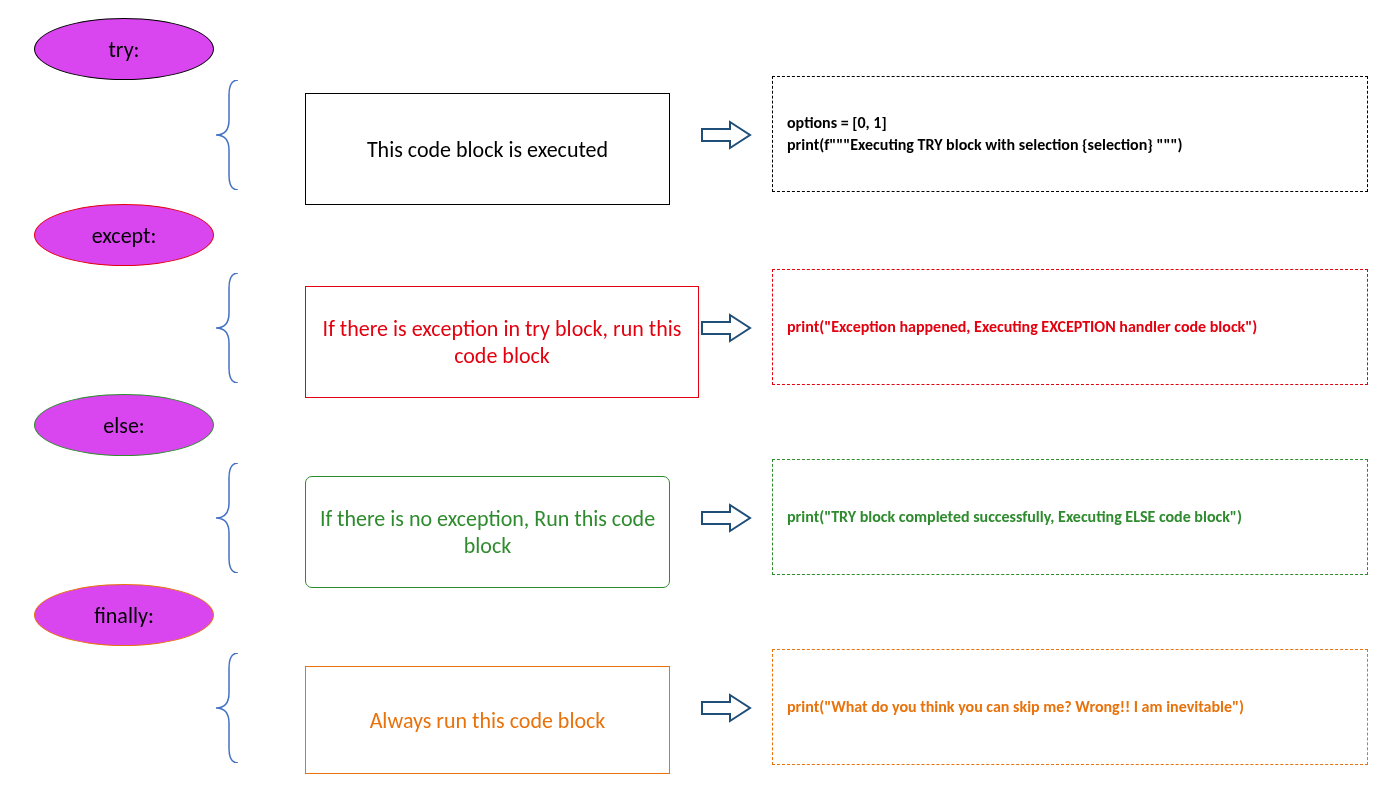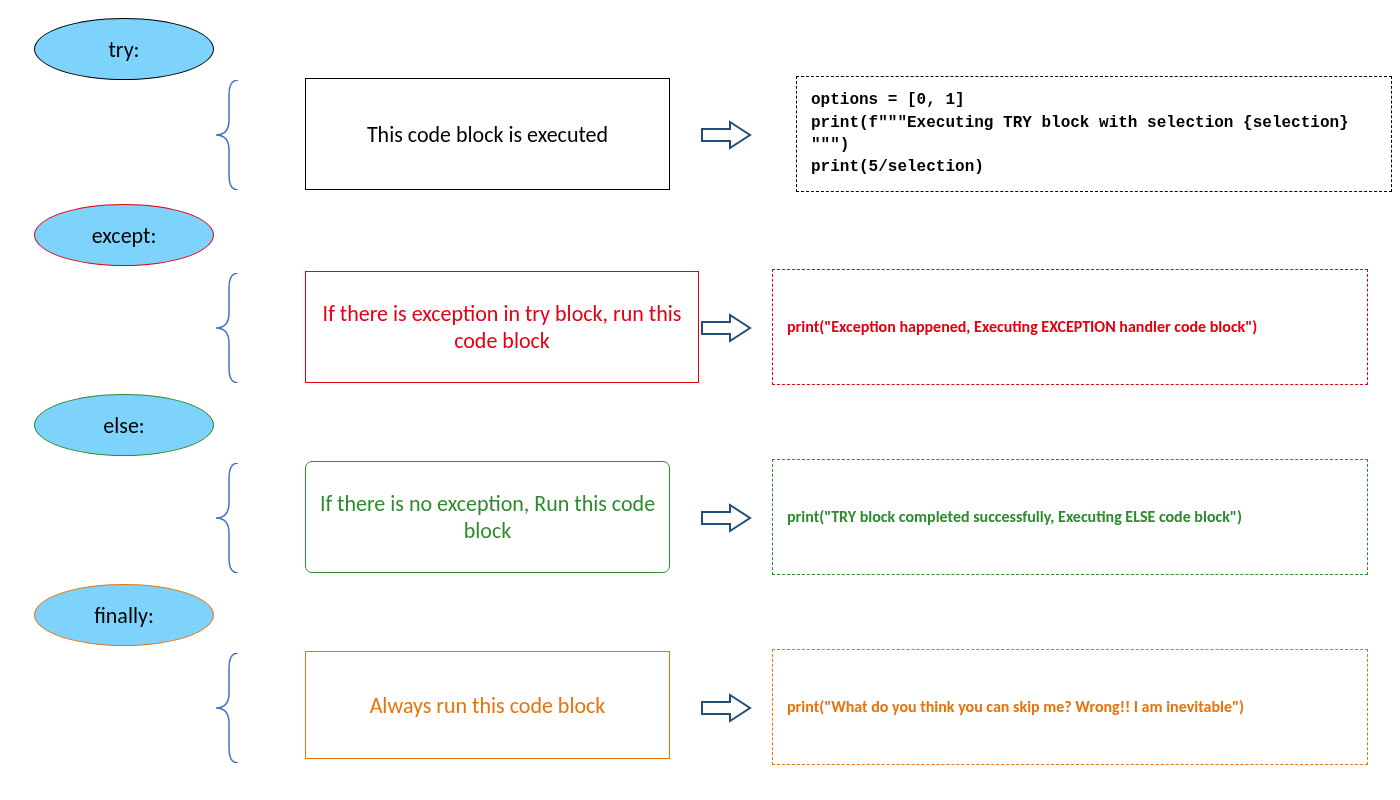--- a/index.html
+++ b/index.html
@@ -11,32 +11,33 @@
       position: relative;
     }
     .ellipse {
       position: absolute;
       border-radius: 50%;
       border: 1.5px solid;
       display: flex;
       align-items: center;
       justify-content: center;
       font-size: 22px;
-      background: #7dd3fc;
+      background: #d946ef;
     }
     .box {
       position: absolute;
       border: 1.5px solid;
       display: flex;
       align-items: center;
       justify-content: center;
       text-align: center;
       font-size: 22px;
       background: white;
       padding: 10px;
+      margin-top: 15px;
     }
     .codebox {
       position: absolute;
       border: 1.5px dashed;
       display: flex;
       flex-direction: column;
       justify-content: center;
       font-size: 16px;
       font-weight: 600;
       background: white;
@@ -58,24 +59,23 @@
   </style>
 </head>
 <body>
 
 <div class="ellipse c-black" style="left:34px; top:18px; width:180px; height:62px;">
   <span>try:</span>
 </div>
 <div class="box c-black" style="left:305px; top:78px; width:365px; height:112px;">
   <span>This code block is executed</span>
 </div>
-<div class="codebox c-black" style="left:796px; top:76px; width:596px; height:116px;font-family:Liberation Mono, monospace;">
+<div class="codebox c-black" style="left:772px; top:76px; width:596px; height:116px;">
   <div>options = [0, 1]</div>
   <div>print(f"""Executing TRY block with selection {selection} """)</div>
-  <div>print(5/selection)</div>
 </div>
 <svg class="bracket" style="left:212px; top:80px; width:30px; height:110px;" viewBox="0 0 30 110">
   <path d="M 26 0 Q 17 0 17 15 L 17 40 Q 17 55 4 55 Q 17 55 17 70 L 17 95 Q 17 110 26 110" fill="none" stroke="#4472c4" stroke-width="1.5"></path>
 </svg>
 <svg class="arrow" style="left:700px; top:120px; width:52px; height:30px;" viewBox="0 0 52 30">
   <path d="M 2 9 L 30 9 L 30 2 L 50 15 L 30 28 L 30 21 L 2 21 Z" fill="none" stroke="#1f4e79" stroke-width="2"></path>
 </svg>
 
 <div class="ellipse c-red" style="left:34px; top:204px; width:180px; height:62px;">
   <span style="color:#000">except:</span>

